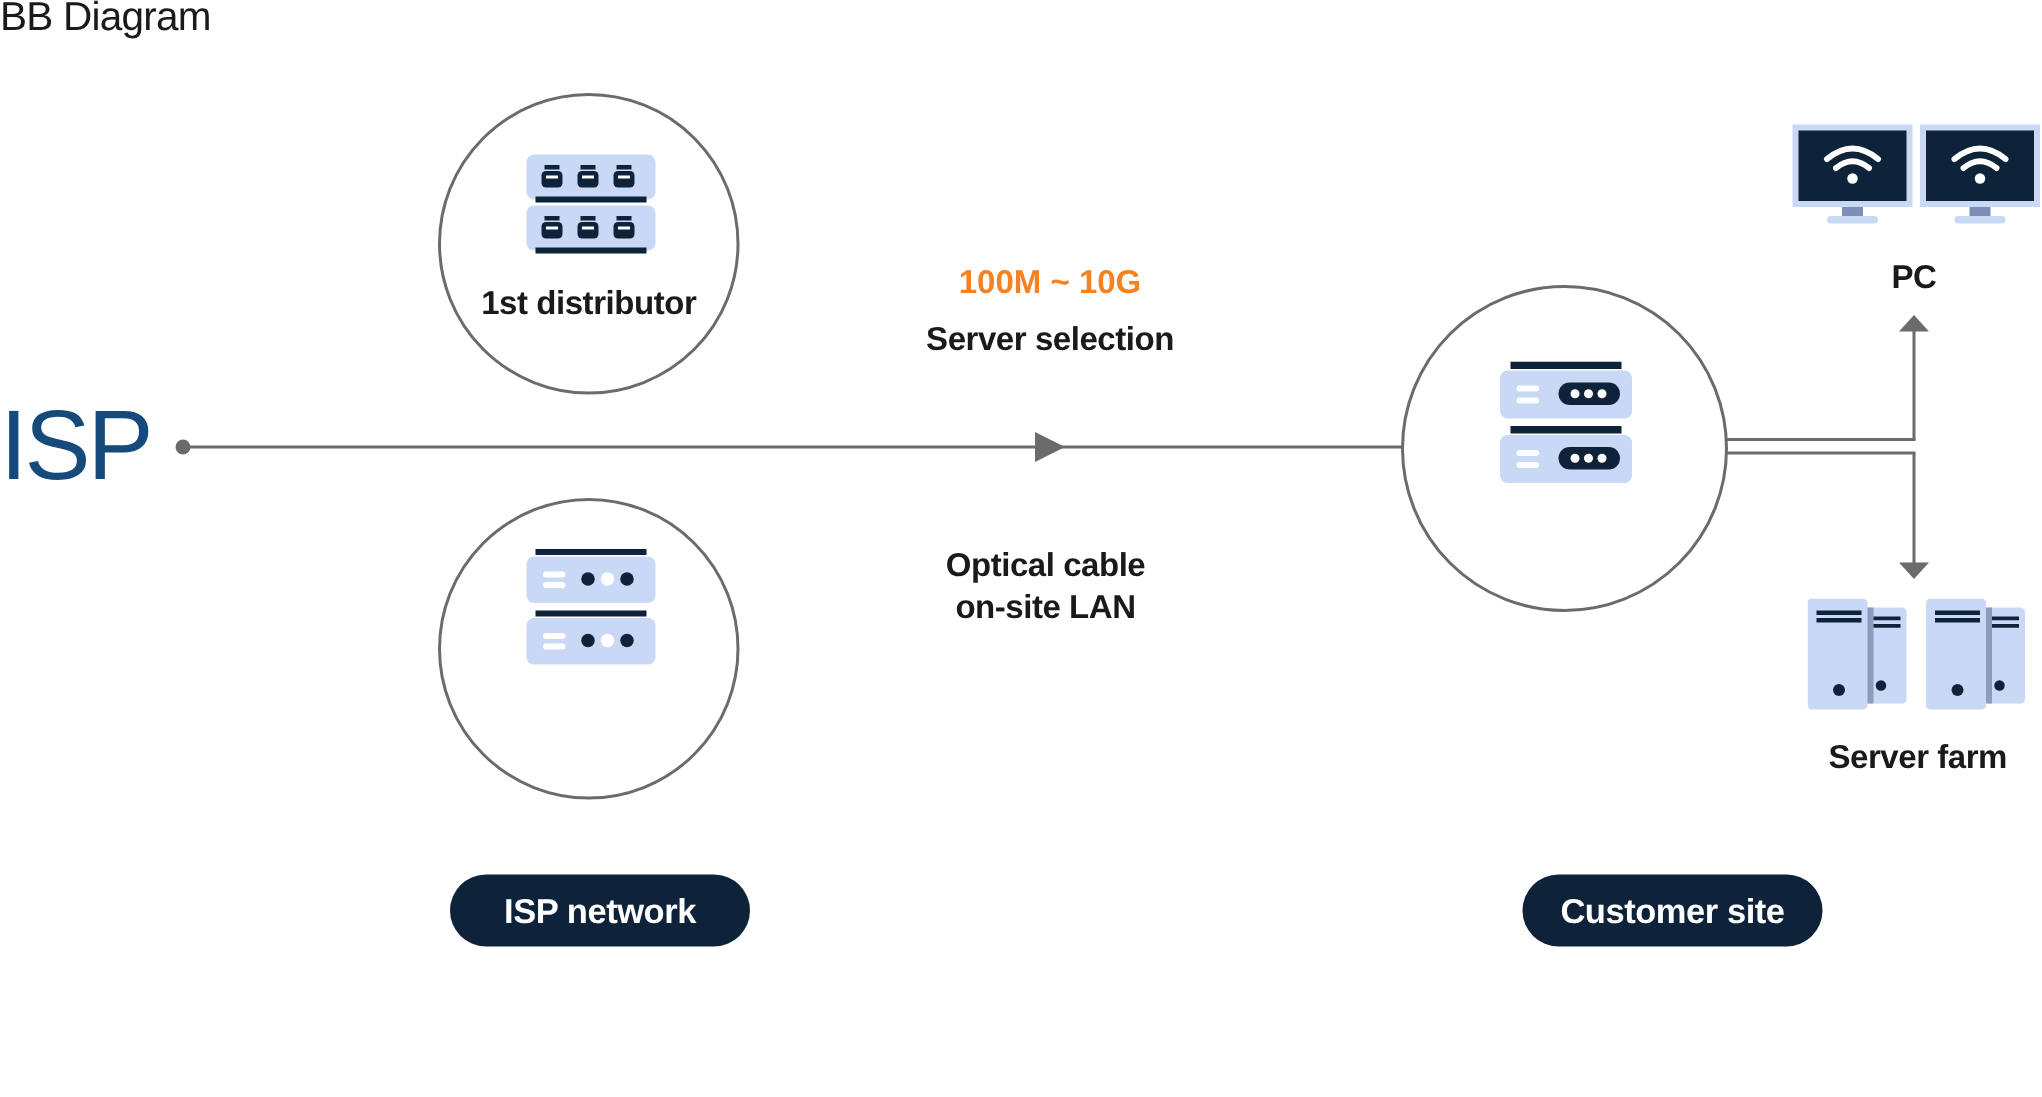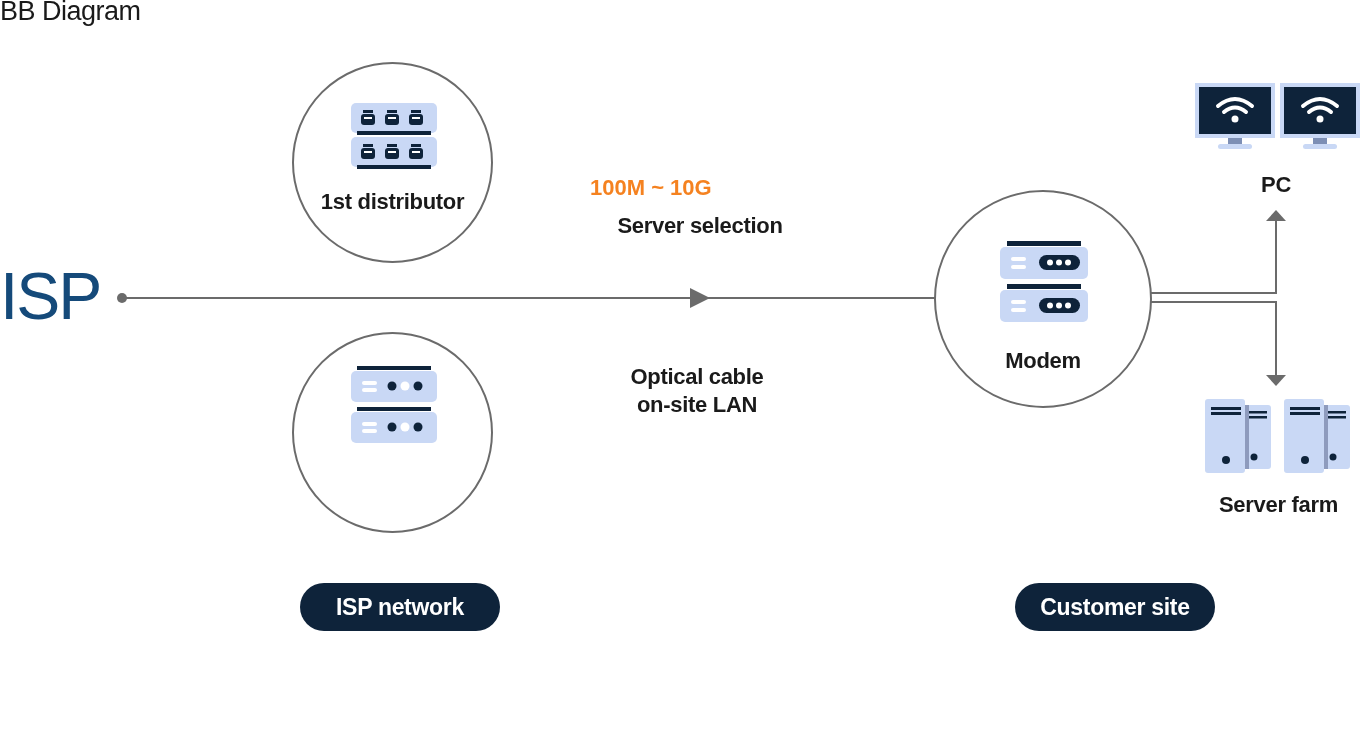--- a/index.html
+++ b/index.html
@@ -3,21 +3,21 @@
 <meta charset="utf-8">
 <style>
   html, body { margin: 0; padding: 0; background: #ffffff; }
   body { width: 1361px; height: 731px; position: relative; overflow: hidden;
          font-family: "Liberation Sans", "DejaVu Sans", sans-serif; color: #1a1a1a; }
   .abs { position: absolute; }
   .title { left: 0; top: -4px; font-size: 27px; font-weight: normal; letter-spacing: -0.5px; color: #1a1a1a; }
   .isp { left: 0; top: 263px; font-size: 66px; color: #154a7a; letter-spacing: -2px; line-height: 1; text-align: right; }
   .circle { border: 2px solid #6b6b6b; border-radius: 50%; box-sizing: border-box; background: #fff; }
   .label { font-size: 22px; font-weight: bold; color: #1a1a1a; text-align: center; white-space: nowrap; letter-spacing: -0.3px; }
-  .speed { font-size: 22px; font-weight: bold; color: #f58220; text-align: left; }
+  .speed { font-size: 22px; font-weight: bold; color: #f58220; text-align: center; }
   .pill { background: #0e233a; color: #ffffff; border-radius: 25px; font-size: 23px; font-weight: bold;
           display: flex; align-items: center; justify-content: center; letter-spacing: -0.3px; text-align: right; }
   svg.lines { position: absolute; left: 0; top: 0; }
 </style>
 </head>
 <body>
 
 <svg class="lines" width="1361" height="731">
   <circle cx="122" cy="298" r="5" fill="#6b6b6b"></circle>
   <line x1="122" y1="298" x2="936" y2="298" stroke="#6b6b6b" stroke-width="2"></line>
@@ -110,21 +110,20 @@
     <rect x="41" y="57" width="41" height="15" rx="7.5" fill="#0e233a"></rect>
     <g fill="#ffffff">
       <circle cx="52" cy="21.5" r="3"></circle>
         <circle cx="61" cy="21.5" r="3"></circle>
         <circle cx="70" cy="21.5" r="3"></circle>
       <circle cx="52" cy="64.5" r="3"></circle>
         <circle cx="61" cy="64.5" r="3"></circle>
         <circle cx="70" cy="64.5" r="3"></circle>
     </g>
   </svg>
-  <div class="abs label" style="left:0; width:214px; top:156px;">Modem</div>
 </div>
 
 <svg class="abs" style="left:1194px; top:82px;" width="82" height="68" viewBox="0 0 82 68">
   <rect x="1" y="1" width="80" height="55" fill="#c9d8f5"></rect>
   <rect x="5" y="5" width="72" height="47" fill="#0e233a"></rect>
   <rect x="34" y="56" width="14" height="6" fill="#7d8fb5"></rect>
   <rect x="24" y="62" width="34" height="5" rx="2.5" fill="#c9d8f5"></rect>
   <g fill="none" stroke="#ffffff" stroke-width="4" stroke-linecap="round">
     <path d="M24 24 Q41 10 58 24"></path>
     <path d="M30 30 Q41 21 52 30"></path>

